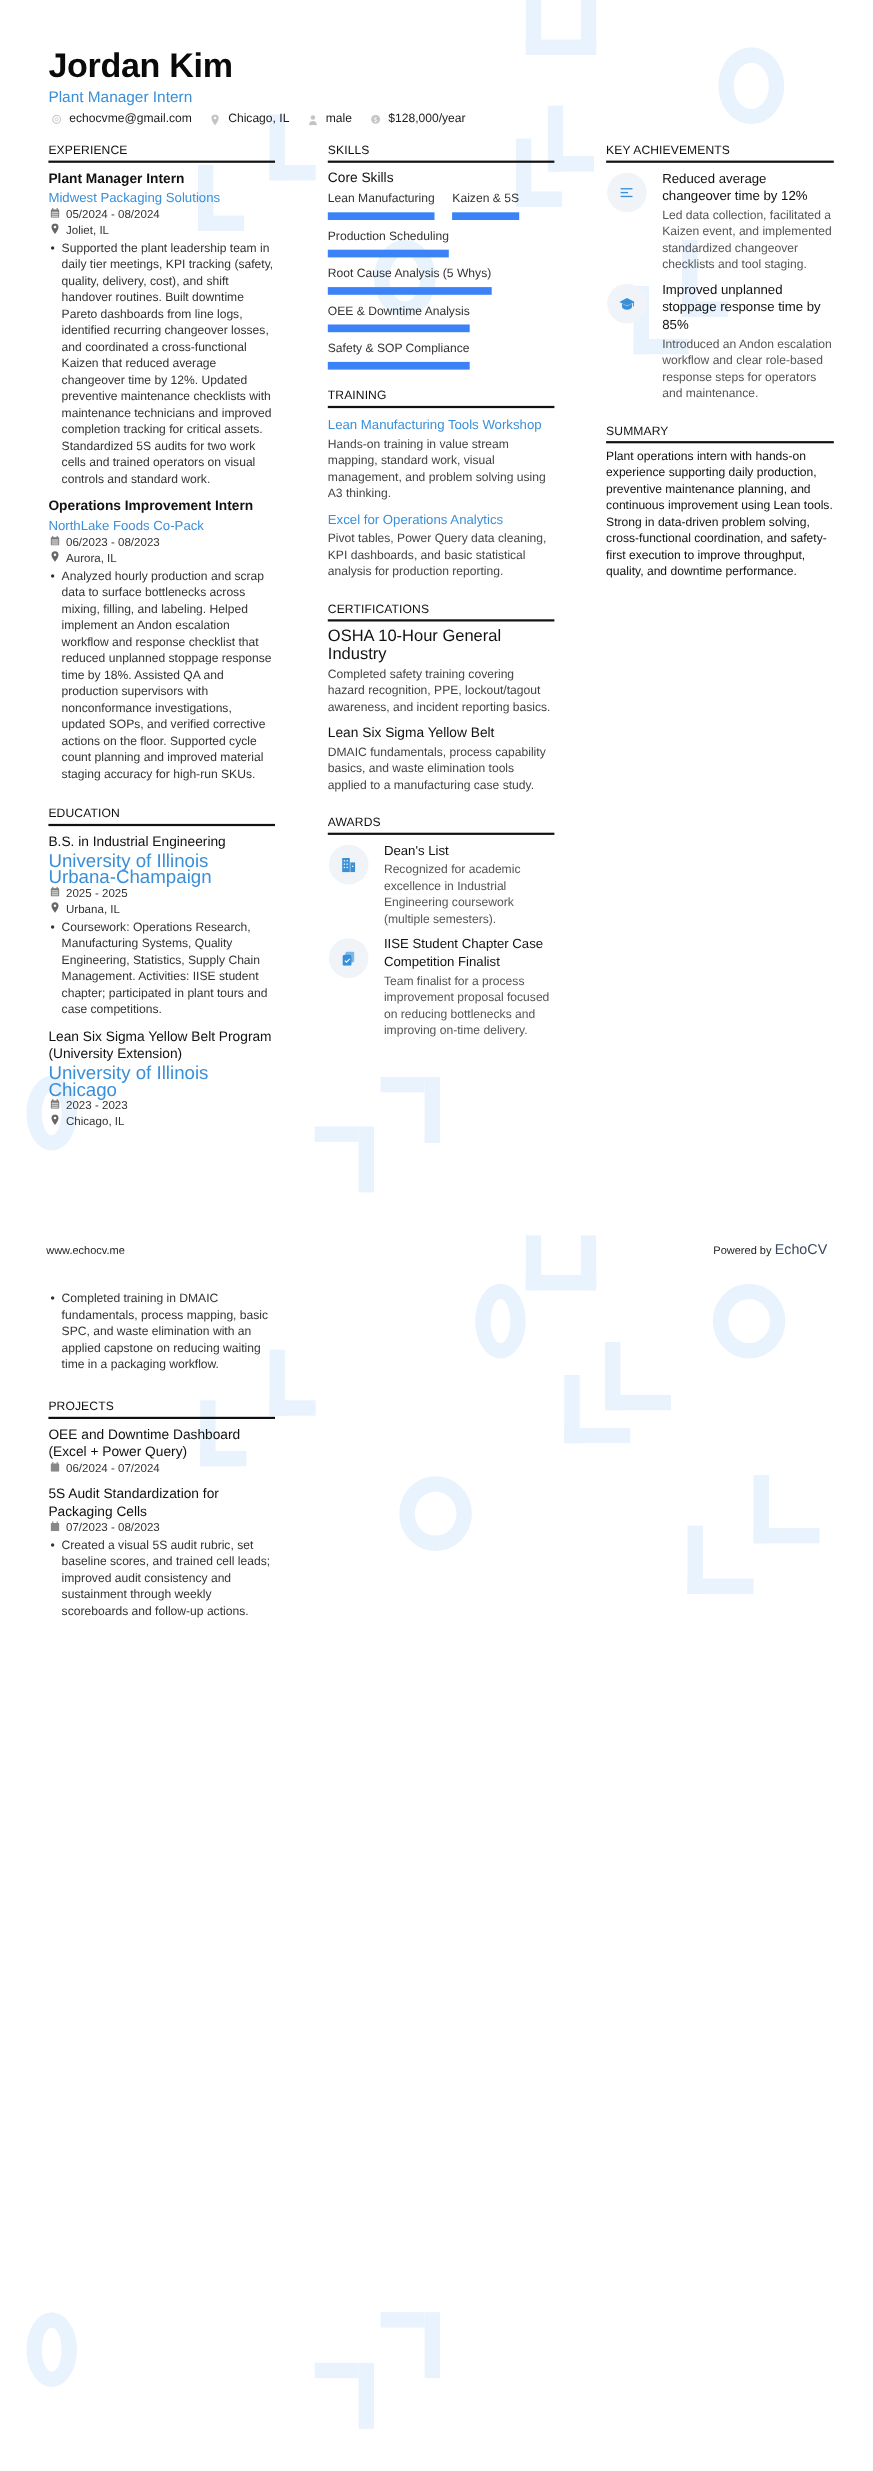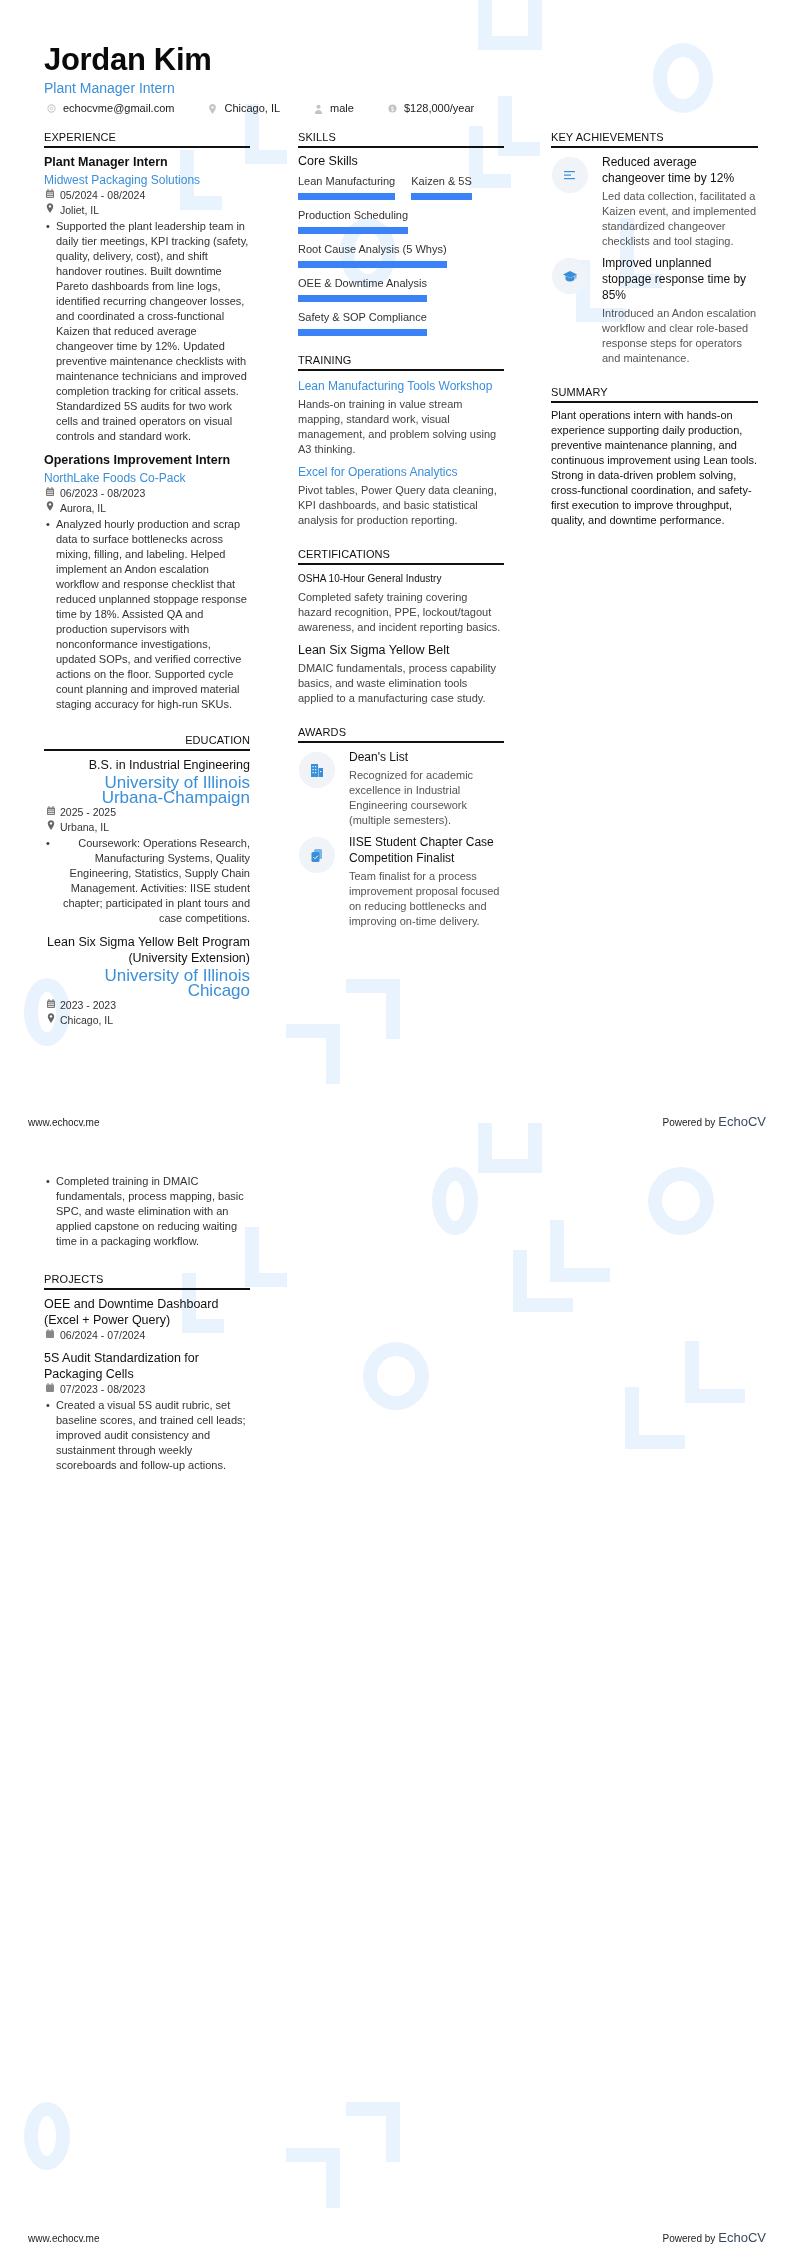--- a/index.html
+++ b/index.html
@@ -10,21 +10,21 @@
   .ring { border: 14px solid #e8f3fd; border-radius: 50%; }
   .bar { background: #e8f3fd; }
 
   .page { position: absolute; left: 0; width: 794px; z-index: 1; }
   .page1 { top: 0; height: 1123px; }
   .page2 { top: 1123px; height: 1123px; }
 
   .header { position: absolute; left: 44px; top: 42px; }
   .name { font-size: 31px; font-weight: 700; letter-spacing: -0.3px; color: #0a0a0a; line-height: 36px; }
   .role { font-size: 14px; color: #3a8fd9; margin-top: 2px; }
-  .contacts { display: flex; align-items: center; margin-top: 6px; font-size: 11px; color: #1a1a1a; gap: 17px; }
+  .contacts { display: flex; align-items: center; margin-top: 6px; font-size: 11px; color: #1a1a1a; }
   .contact { display: flex; align-items: center; margin-right: 14px; }
   .cicon { display: inline-block; width: 9px; height: 9px; margin-right: 7px; margin-left: 3px; color: #c8c8c8; font-size: 9px; line-height: 9px; text-align: center; }
 
   .col { position: absolute; }
   .sec-title { font-size: 11px; font-weight: 500; color: #111; text-transform: uppercase; padding-bottom: 3px; border-bottom: 2.5px solid #111; letter-spacing: 0.1px; }
 
   .item-title { font-size: 12.5px; font-weight: 700; color: #111; margin-top: 6px; line-height: 16px; }
   .item-title.light { font-weight: 400; }
   .item-sub { font-size: 12px; color: #3a8fd9; line-height: 16px; margin-top: 2px; }
   .item-sub.sm { font-size: 17px; line-height: 15px; }
@@ -42,21 +42,21 @@
   .desc { font-size: 11px; color: #444; line-height: 15px; margin-top: 3px; }
 
   .ic-row { display: flex; margin-top: 6px; }
   .ic-circ { width: 36px; height: 36px; border-radius: 50%; background: #f0f3f7; flex-shrink: 0; display: flex; align-items: center; justify-content: center; margin-left: 1px; margin-right: 14px; margin-top: 3px; }
   .ic-body { flex: 1; }
   .ic-title { font-size: 12px; color: #111; line-height: 16px; }
   .ic-desc { font-size: 11px; color: #555; line-height: 15px; margin-top: 3px; }
 
   .summary-text { font-size: 11px; color: #111; line-height: 15px; margin-top: 5px; }
 
-  .footer { position: absolute; left: 0; width: 794px; display: flex; justify-content: space-between; padding: 0 28px; align-items: baseline; }
+  .footer { position: absolute; left: 0; width: 794px; display: flex; justify-content: space-between; padding: 0 42px; align-items: baseline; margin-top: 14px; }
   .foot-left { font-size: 10px; color: #222; }
   .foot-right { font-size: 10px; color: #222; }
   .foot-brand { font-size: 13px; color: #3b4a5e; margin-left: 3px; }
 </style>
 </head>
 <body>
 
 <div class="deco bar" style="left:478px;top:0;width:14px;height:50px;"></div>
 <div class="deco bar" style="left:528px;top:0;width:14px;height:50px;"></div>
 <div class="deco bar" style="left:478px;top:36px;width:64px;height:14px;"></div>
@@ -207,21 +207,21 @@
               </svg>
         </span>
             <span>Aurora, IL</span>
           </div>
         <ul class="bullets">
           <li>Analyzed hourly production and scrap data to surface bottlenecks across mixing, filling, and labeling. Helped implement an Andon escalation workflow and response checklist that reduced unplanned stoppage response time by 18%. Assisted QA and production supervisors with nonconformance investigations, updated SOPs, and verified corrective actions on the floor. Supported cycle count planning and improved material staging accuracy for high-run SKUs.</li>
         </ul>
       </div>
     </section>
 
-    <section style="margin-top:22px;text-align:right;">
+    <section style="margin-top:22px;">
       <div class="sec-title">EDUCATION</div>
 
       <div>
         <div class="item-title light">B.S. in Industrial Engineering</div>
         <div class="item-sub sm">University of Illinois Urbana-Champaign</div>
         <div class="meta">
             <span class="m-ic">
           <svg width="8" height="9" viewBox="0 0 8 9">
                 <rect x="0" y="1.5" width="8" height="7.5" rx="1" fill="#777"></rect>
                 <rect x="1" y="3.5" width="6" height="0.8" fill="#fff"></rect>
@@ -298,21 +298,21 @@
       </div>
       <div>
         <div class="blue-title">Excel for Operations Analytics</div>
         <div class="desc">Pivot tables, Power Query data cleaning, KPI dashboards, and basic statistical analysis for production reporting.</div>
       </div>
     </section>
 
     <section style="margin-top:20px;">
       <div class="sec-title">CERTIFICATIONS</div>
       <div>
-        <div class="ic-title" style="margin-top:6px;font-size:10px;">OSHA 10-Hour General Industry</div>
+        <div class="ic-title" style="margin-top:6px;font-size:15px;">OSHA 10-Hour General Industry</div>
         <div class="desc">Completed safety training covering hazard recognition, PPE, lockout/tagout awareness, and incident reporting basics.</div>
       </div>
       <div>
         <div class="ic-title" style="margin-top:7px;font-size:12.5px;">Lean Six Sigma Yellow Belt</div>
         <div class="desc">DMAIC fundamentals, process capability basics, and waste elimination tools applied to a manufacturing case study.</div>
       </div>
     </section>
 
     <section style="margin-top:20px;">
       <div class="sec-title">AWARDS</div>

